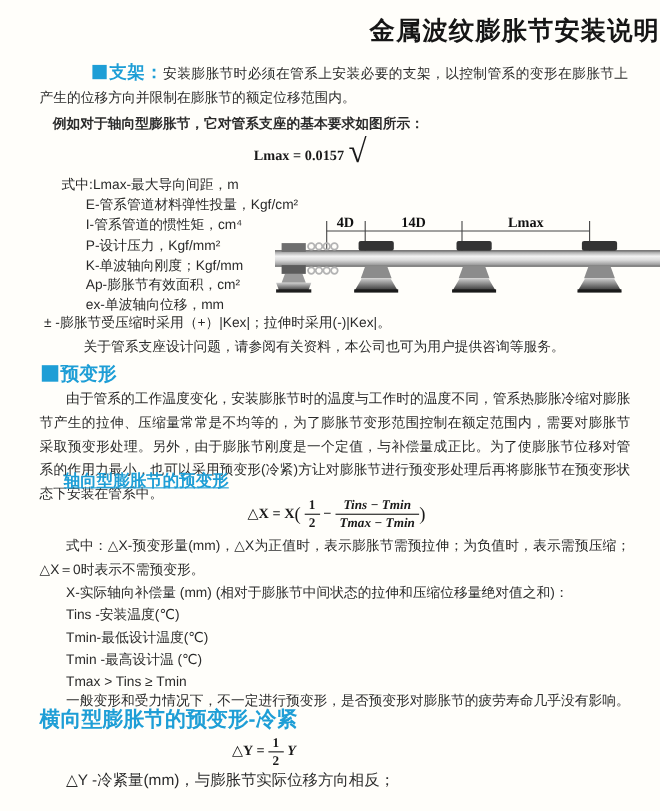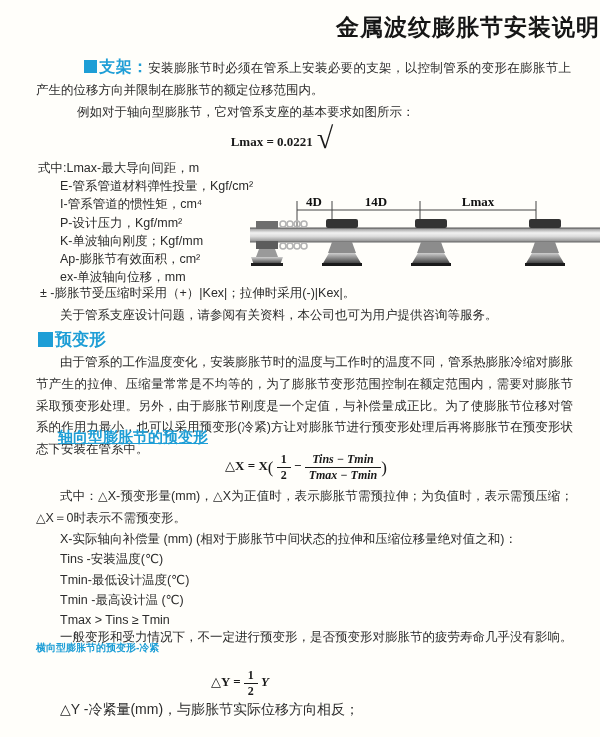--- a/index.html
+++ b/index.html
@@ -7,33 +7,33 @@
         font-family:"Liberation Sans","DejaVu Sans",sans-serif;color:#2b2b2b;}
   .title{position:absolute;top:12px;left:0;width:600px;text-align:right;
          font-size:23px;font-weight:bold;color:#161616;letter-spacing:1px;}
   .accent{color:#1e9ed6;text-align:center;}
   .sq{display:inline-block;width:13px;height:13px;background:#1e9ed6;
       margin-right:2px;vertical-align:-1px;}
   .sq2{width:15px;height:15px;vertical-align:-2px;}
   .body-txt{font-size:12.5px;line-height:22px;text-align:justify;}
   .p1{position:absolute;top:56px;left:36px;width:535px;text-indent:48px;}
   .sec-label{font-size:16px;font-weight:bold;}
-  .p1-example{position:absolute;top:101px;left:53px;width:535px;text-indent:24px;}
-  .defs{position:absolute;top:159px;left:38px;font-size:12.5px;line-height:18.2px;}
+  .p1-example{position:absolute;top:101px;left:24px;width:535px;text-indent:24px;font-weight:bold;}
+  .defs{position:absolute;top:159px;left:56px;font-size:12.5px;line-height:18.2px;}
   .defs .d-item{padding-left:22px;}
   .defs .d-first{padding-left:0;}
   .pm-note{position:absolute;top:285px;left:40px;font-size:12.5px;}
-  .consult{position:absolute;top:307px;left:60px;font-size:12.5px;}
+  .consult{position:absolute;top:307px;left:76px;font-size:12.5px;}
   .sec2-head{position:absolute;top:328px;left:38px;font-size:17px;font-weight:bold;}
   .p2{position:absolute;top:352px;left:36px;width:537px;text-indent:24px;line-height:21.8px;}
   .axial-head{position:absolute;top:428px;left:58px;font-size:15px;font-weight:bold;text-decoration:underline;}
   .p3{position:absolute;top:486px;left:36px;width:537px;text-indent:24px;line-height:21.5px;}
   .axial-lines{position:absolute;top:529px;left:60px;font-size:12.5px;line-height:20.3px;}
   .axial-note{position:absolute;top:629px;left:60px;font-size:12.5px;}
-  .lateral-head{position:absolute;top:641px;left:36px;font-size:10px;font-weight:bold;}
+  .lateral-head{position:absolute;top:641px;left:36px;font-size:19px;font-weight:bold;}
   .final-note{position:absolute;top:701px;left:60px;font-size:14px;}
 
   
   .formula{position:absolute;width:600px;text-align:center;
            font-family:"Liberation Serif","DejaVu Serif",serif;
            font-weight:bold;color:#1a1a1a;font-size:13px;}
   .formula .var{font-style:italic;font-weight:bold;}
   .f1{top:122px;left:-18px;}
   .f2{top:452px;left:6px;}
   .f3{top:668px;left:-60px;}
@@ -56,21 +56,21 @@
 
 <div id="page">
 
   <div class="title">金属波纹膨胀节安装说明</div>
 
   <div class="body-txt p1"><span class="sq"></span><span class="sec-label accent">支架：</span><span>安装膨胀节时必须在管系上安装必要的支架，以控制管系的变形在膨胀节上产生的位移方向并限制在膨胀节的额定位移范围内。</span></div>
 
   <div class="body-txt p1-example">例如对于轴向型膨胀节，它对管系支座的基本要求如图所示：</div>
 
   <div class="formula f1">
-    <span>Lmax = 0.0221</span><span class="sqrt">
+    <span>Lmax = 0.0157</span><span class="sqrt">
         <span class="rsign">√</span>
       </span>
   </div>
 
   <div class="defs">
     <div class="d-item d-first">式中:Lmax-最大导向间距，m</div>
     <div class="d-item">E-管系管道材料弹性投量，Kgf/cm²</div>
     <div class="d-item">I-管系管道的惯性矩，cm⁴</div>
     <div class="d-item">P-设计压力，Kgf/mm²</div>
     <div class="d-item">K-单波轴向刚度；Kgf/mm</div>

